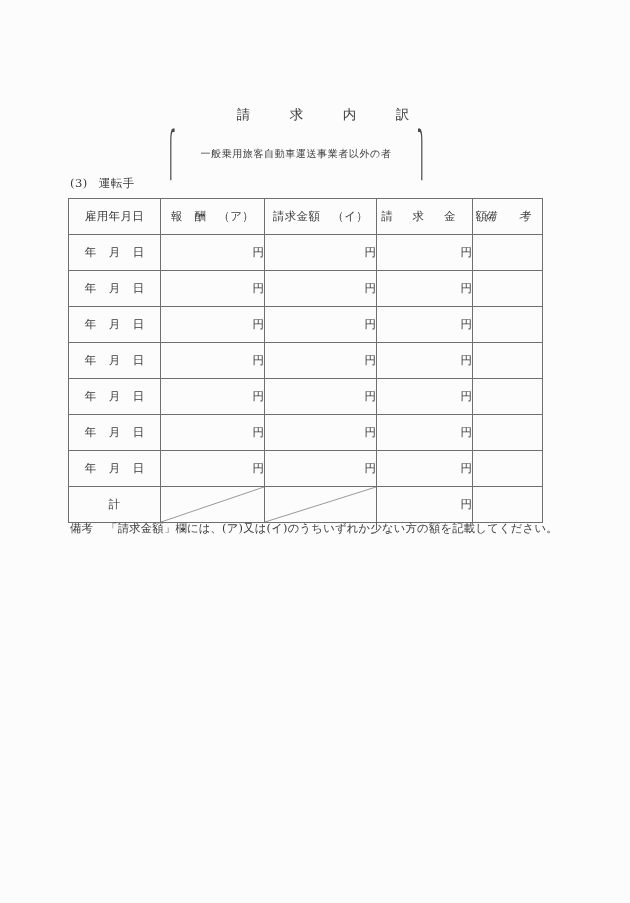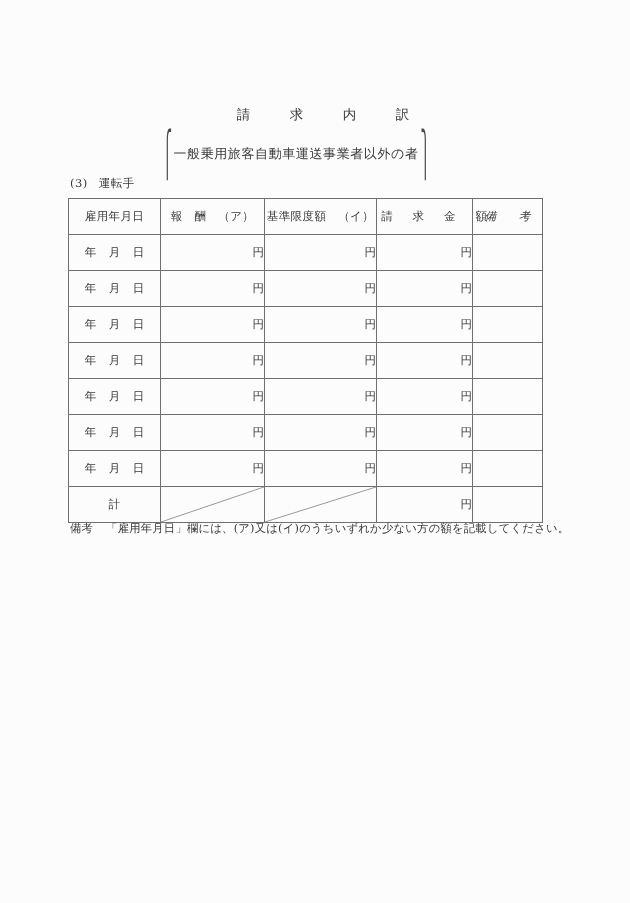--- a/index.html
+++ b/index.html
@@ -56,21 +56,21 @@
     display: inline-block;
     transform: scaleY(3.35);
     transform-origin: center center;
     width: 9px;
     text-align: center;
     flex: 0 0 auto;
   }
   .subtitle-lines {
     flex: 1 1 auto;
     text-align: center;
-    font-size: 13px;
+    font-size: 10px;
     line-height: 19px;
     letter-spacing: 0.6px;
     color: #3a3a3a;
     padding: 0 2px;
   }
   .subtitle-lines div { white-space: nowrap; }
 
   
   .section-label {
     position: absolute;
@@ -189,21 +189,21 @@
       <col class="col-date">
         <col class="col-pay">
         <col class="col-limit">
         <col class="col-claim">
         <col class="col-note">
     </colgroup>
     <thead>
       <tr>
         <th class="hd">雇用年月日</th>
         <th class="hd">報　酬　（ア）</th>
-        <th class="hd">基準限度額　（イ）</th>
+        <th class="hd">請求金額　（イ）</th>
         <th class="hd hd-spaced">請　求　金　額</th>
         <th class="hd hd-wide">備　考</th>
       </tr>
     </thead>
     <tbody id="tbody">
         <tr>
           <td class="date-cell"><span class="d">年</span><span class="d">月</span><span class="d">日</span></td>
           <td class="yen-cell">円</td>
           <td class="yen-cell">円</td>
           <td class="yen-cell">円</td>
@@ -263,16 +263,16 @@
               <line x1="0" y1="100" x2="100" y2="0" stroke="#6f6f70" stroke-width="0.7" vector-effect="non-scaling-stroke"></line>
             </svg>
           </td>
           <td class="yen-cell">円</td>
           <td></td>
         </tr>
       </tbody>
   </table>
 
   <div class="footnote">
-    <span class="fn-label">備考</span><span>「雇用年月日」欄には、(ア)又は(イ)のうちいずれか少ない方の額を記載してください。</span>
+    <span class="fn-label">備考</span><span>「請求金額」欄には、(ア)又は(イ)のうちいずれか少ない方の額を記載してください。</span>
   </div>
 
 </div>
 
 </body></html>

